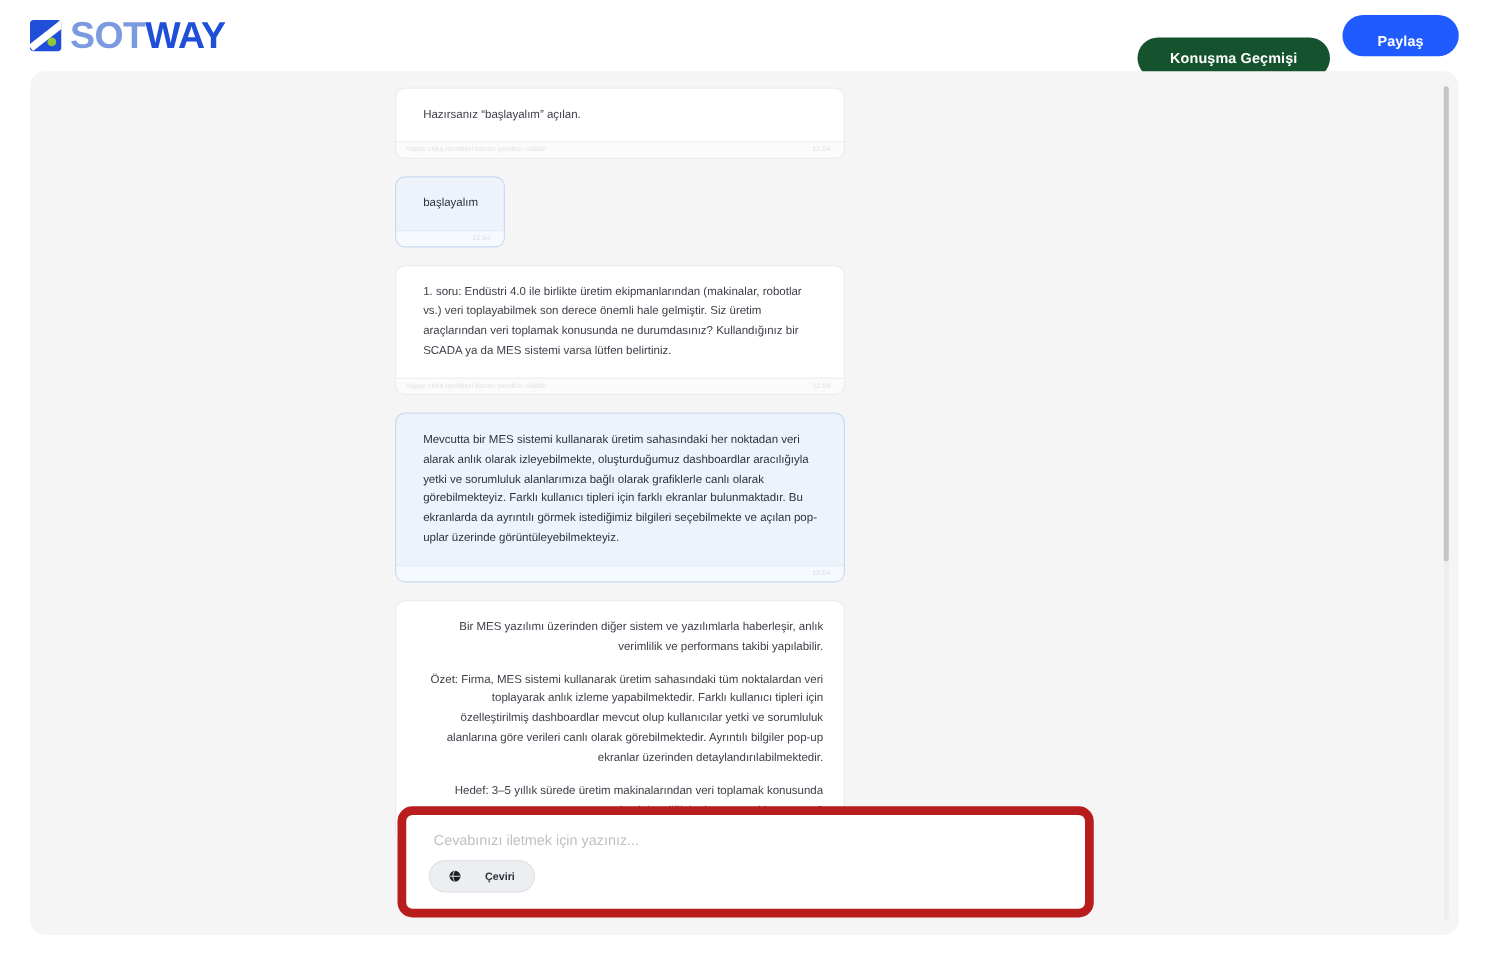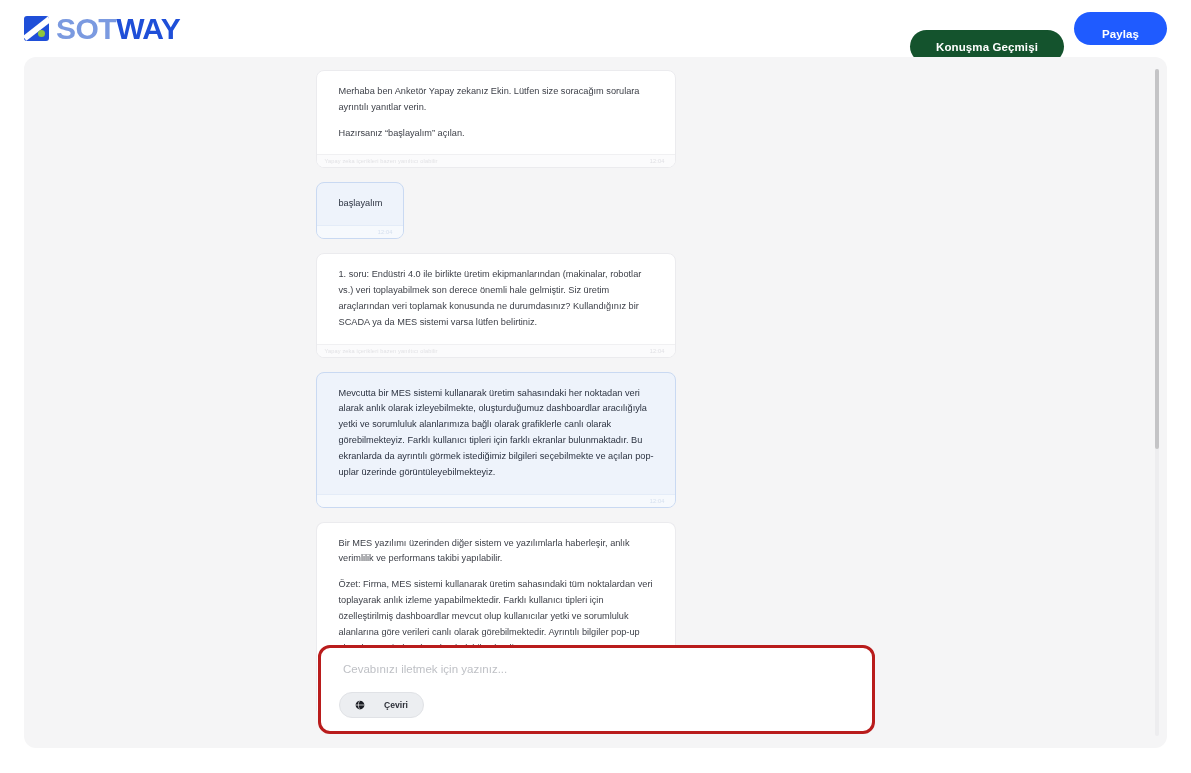--- a/index.html
+++ b/index.html
@@ -170,31 +170,31 @@
 
   
   .w-intro   { width: 360px; }
   .w-short   { width: 88px; }
   .w-q1      { width: 360px; }
   .w-answer  { width: 360px; }
   .w-last    { width: 360px; }
 
   
   .msg.last { margin-bottom: 0; }
-  .bubble.clipped { border-bottom: none; border-radius: 8px 8px 0 0; }
+  .bubble.clipped { border-bottom: none; border-radius: 8px 8px 0 0; text-align: right; }
 
   
   .composer {
     position: absolute;
     left: 294px;
     top: 588px;
     width: 557px;
     height: 89px;
     background: #ffffff;
-    border: 3px solid #b91c1c;
+    border: 7px solid #b91c1c;
     border-radius: 12px;
     padding: 15px 18px 13px 18px;
     display: flex;
     flex-direction: column;
     justify-content: space-between;
   }
   .composer-input {
     width: 100%;
     border: none;
     outline: none;
@@ -273,21 +273,20 @@
 
 </div>
 
 <div class="panel">
 
   <div class="scroll-area">
     <div class="thread" id="thread">
         <div class="msg bot">
           <div class="bubble bot w-intro">
             <div class="bubble-body">
-              <p>Merhaba ben Anketör Yapay zekanız Ekin. Lütfen size soracağım sorulara ayrıntılı yanıtlar verin.</p>
               <p>Hazırsanız “başlayalım” açılan.</p>
             </div>
             <div class="bubble-foot">
               <span class="foot-note">Yapay zeka içerikleri bazen yanıltıcı olabilir</span>
               <span class="foot-time">12:04</span>
             </div>
           </div>
         </div>
         <div class="msg user">
           <div class="bubble user w-short">

